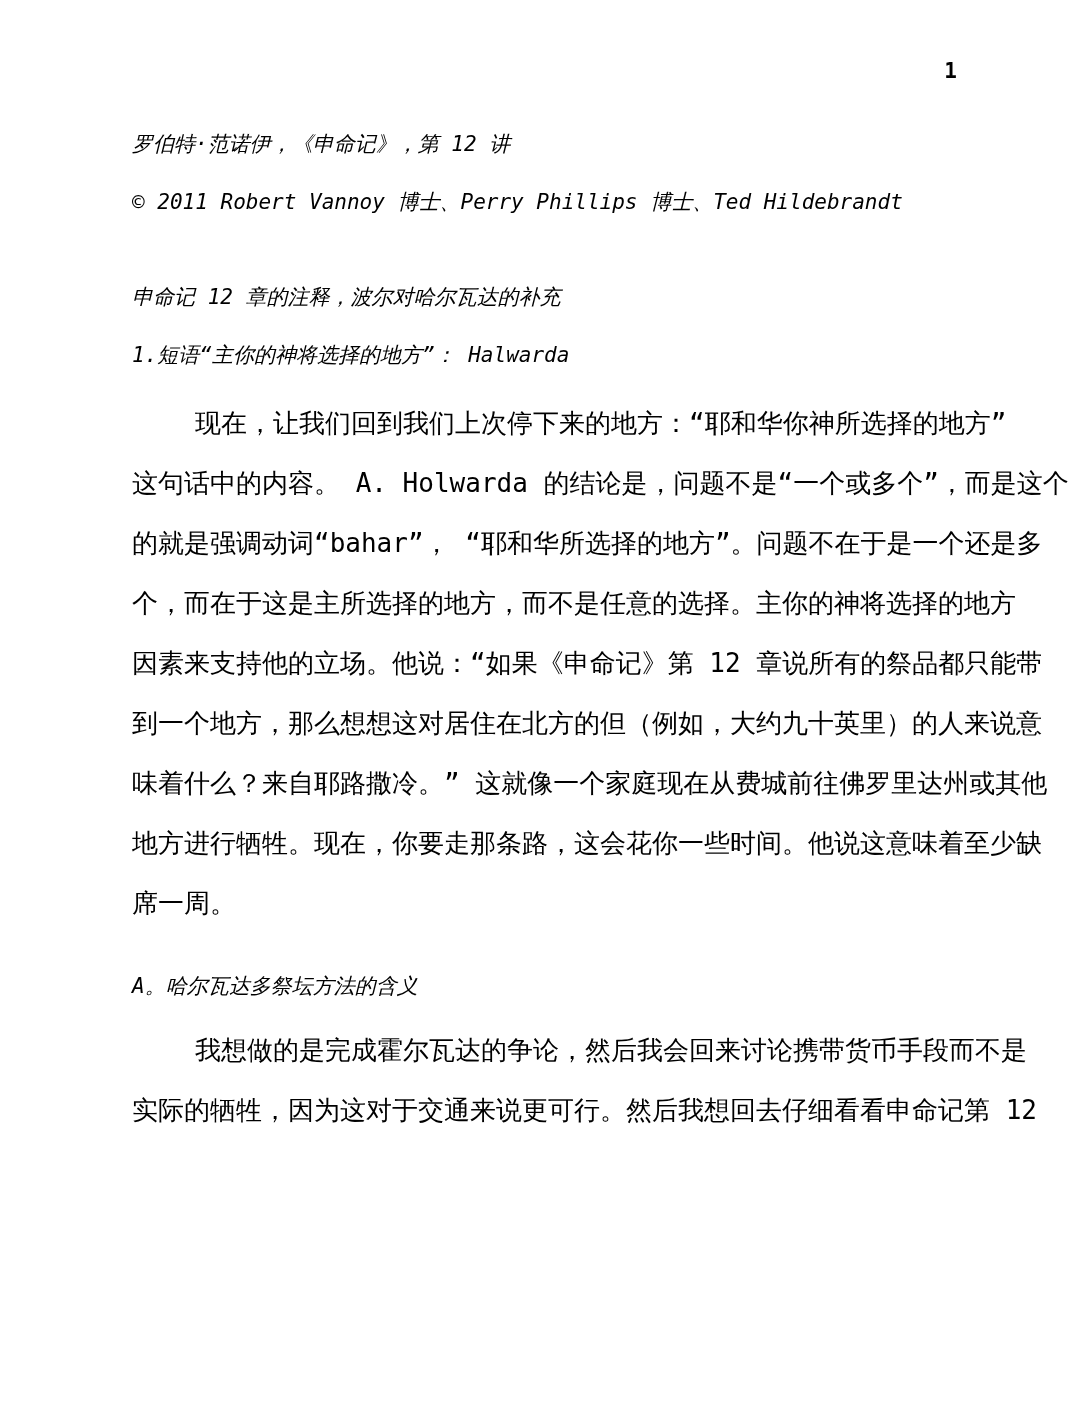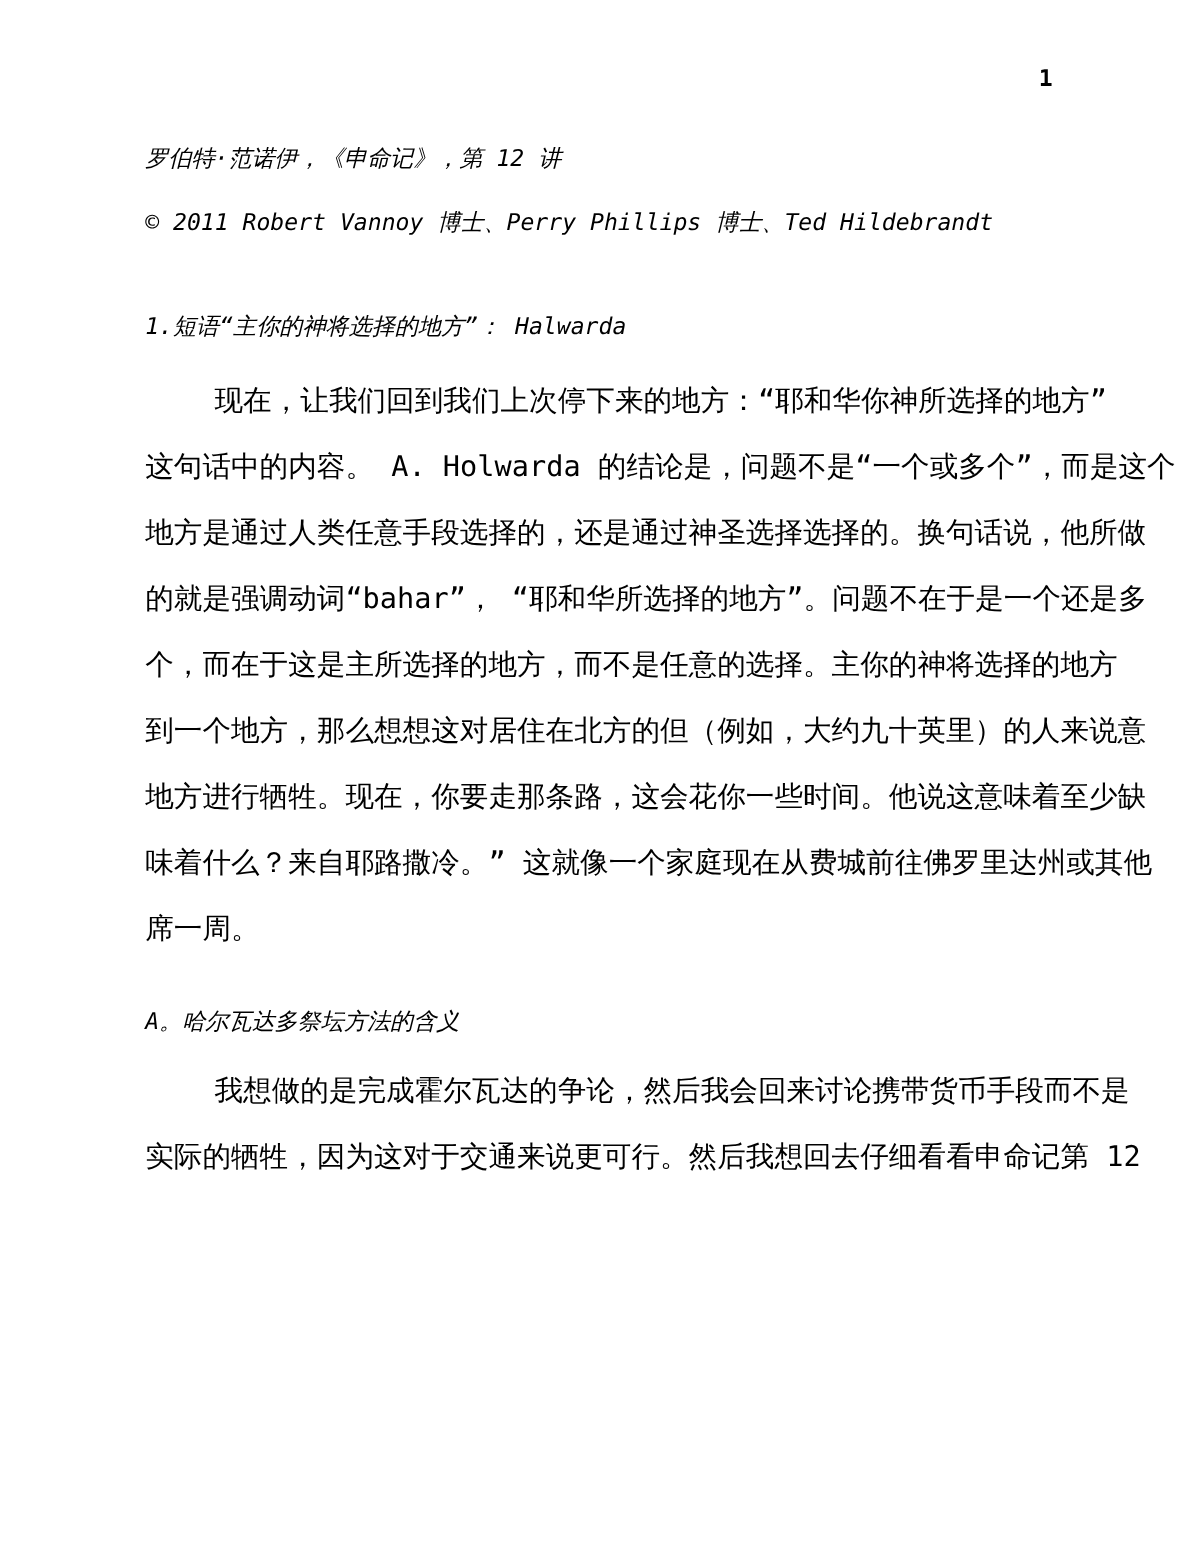--- a/index.html
+++ b/index.html
@@ -57,32 +57,33 @@
   <div class="page-number">1</div>
 
   <div class="content">
 
     <div class="hline">罗伯特·范诺伊，《申命记》，第 12 讲</div>
 
     <div class="hline">© 2011 Robert Vannoy 博士、Perry Phillips 博士、Ted Hildebrandt</div>
 
     <div class="spacer-l"></div>
 
+    <div class="hline">申命记 12 章的注释，波尔对哈尔瓦达的补充</div>
 
     <div class="hline">1.短语“主你的神将选择的地方”： Halwarda</div>
 
     <div class="para-1">
       <div class="bline indent">现在，让我们回到我们上次停下来的地方：“耶和华你神所选择的地方”</div>
       <div class="bline">这句话中的内容。 A. Holwarda 的结论是，问题不是“一个或多个”，而是这个</div>
-      <div class="bline">地方是通过人类任意手段选择的，还是通过神圣选择选择的。换句话说，他所做</div>
       <div class="bline">的就是强调动词“bahar”， “耶和华所选择的地方”。问题不在于是一个还是多</div>
       <div class="bline">个，而在于这是主所选择的地方，而不是任意的选择。主你的神将选择的地方</div>
+      <div class="bline">因素来支持他的立场。他说：“如果《申命记》第 12 章说所有的祭品都只能带</div>
       <div class="bline">到一个地方，那么想想这对居住在北方的但（例如，大约九十英里）的人来说意</div>
+      <div class="bline">味着什么？来自耶路撒冷。” 这就像一个家庭现在从费城前往佛罗里达州或其他</div>
       <div class="bline">地方进行牺牲。现在，你要走那条路，这会花你一些时间。他说这意味着至少缺</div>
-      <div class="bline">味着什么？来自耶路撒冷。” 这就像一个家庭现在从费城前往佛罗里达州或其他</div>
       <div class="bline">席一周。</div>
     </div>
 
     <div class="hline section-a">A。哈尔瓦达多祭坛方法的含义</div>
 
     <div class="para-2">
       <div class="bline indent">我想做的是完成霍尔瓦达的争论，然后我会回来讨论携带货币手段而不是</div>
       <div class="bline">实际的牺牲，因为这对于交通来说更可行。然后我想回去仔细看看申命记第 12</div>
     </div>
 

